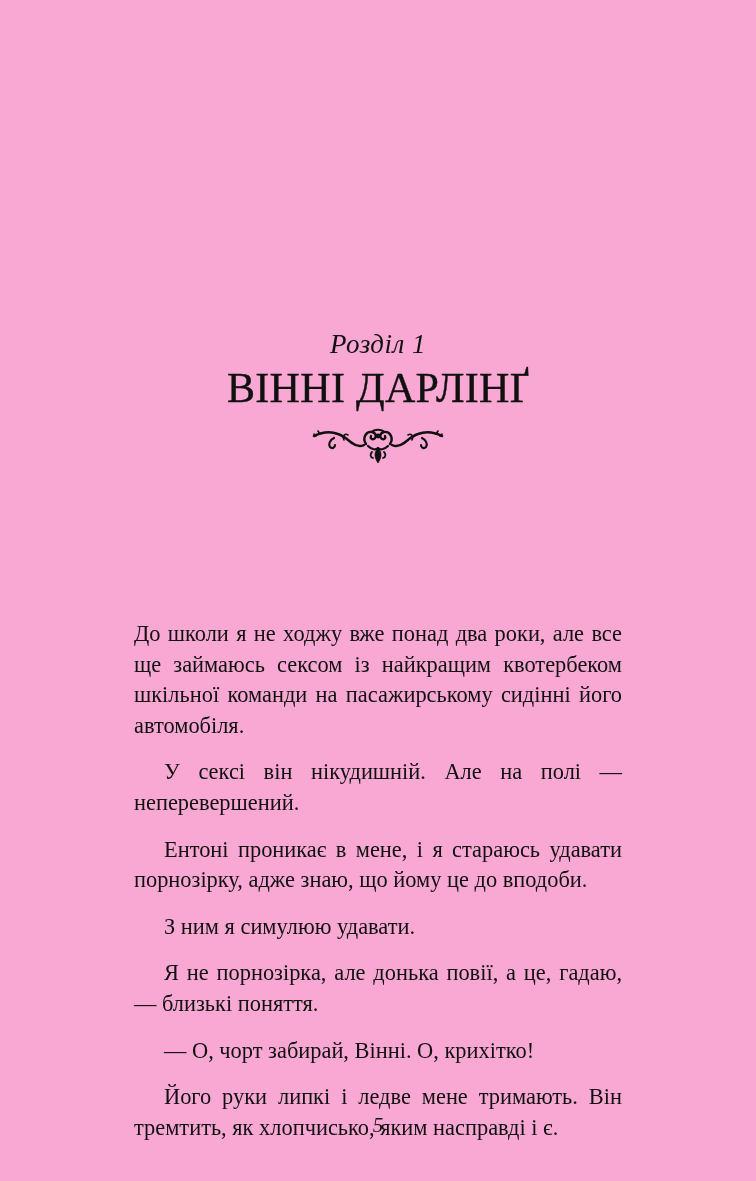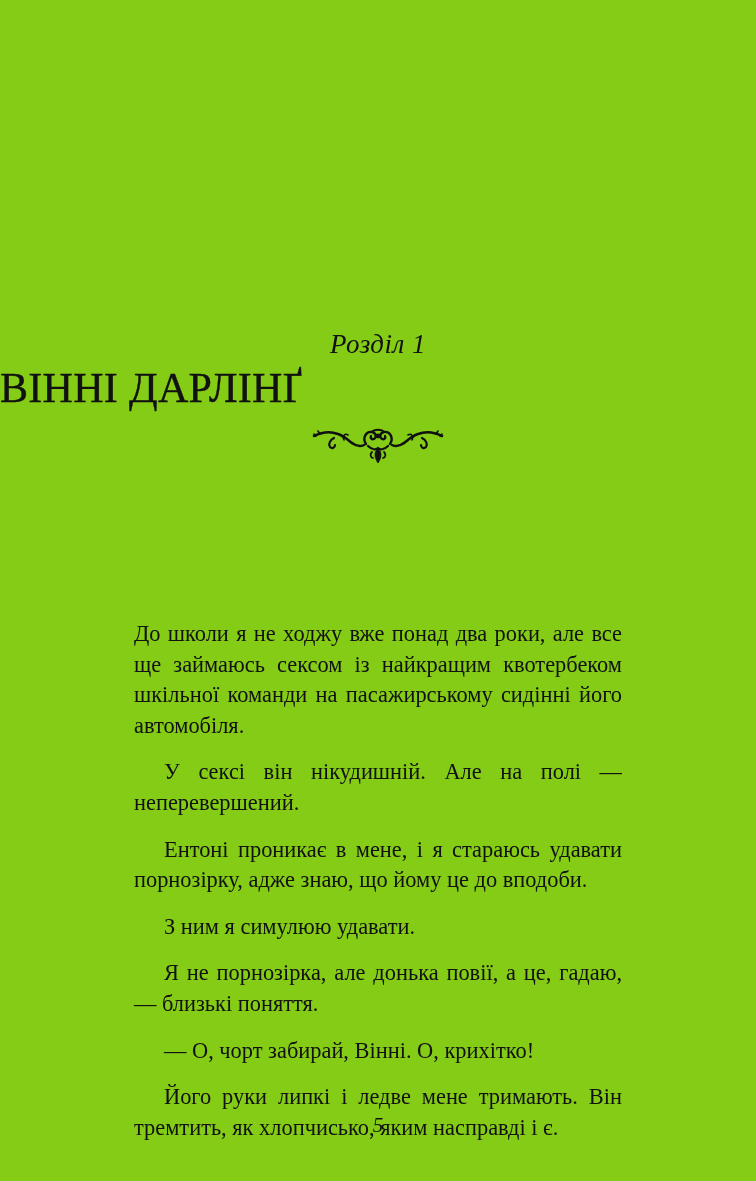--- a/index.html
+++ b/index.html
@@ -12,37 +12,37 @@
       height: 1181px;
       position: relative;
       overflow: hidden;
       font-family: "Liberation Serif", "DejaVu Serif", serif;
       color: #111111;
     }
     .page {
       position: absolute;
       left: 0; top: 0;
       width: 756px; height: 1181px;
-      background: #84cc16;
+      background: #f9a8d4;
     }
     .chapter-label {
       position: absolute;
       left: 0; width: 756px;
       top: 328px;
       text-align: center;
       font-style: italic;
       font-size: 27px;
       line-height: 32px;
       letter-spacing: 0.5px;
     }
     .chapter-title {
       position: absolute;
       left: 0; width: 756px;
       top: 364px;
-      text-align: left;
+      text-align: center;
       font-size: 42px;
       line-height: 48px;
       font-weight: normal;
       letter-spacing: 0.3px;
       margin: 0;
       -webkit-text-stroke: 0.4px #111;
     }
     .ornament {
       position: absolute;
       left: 312px;

